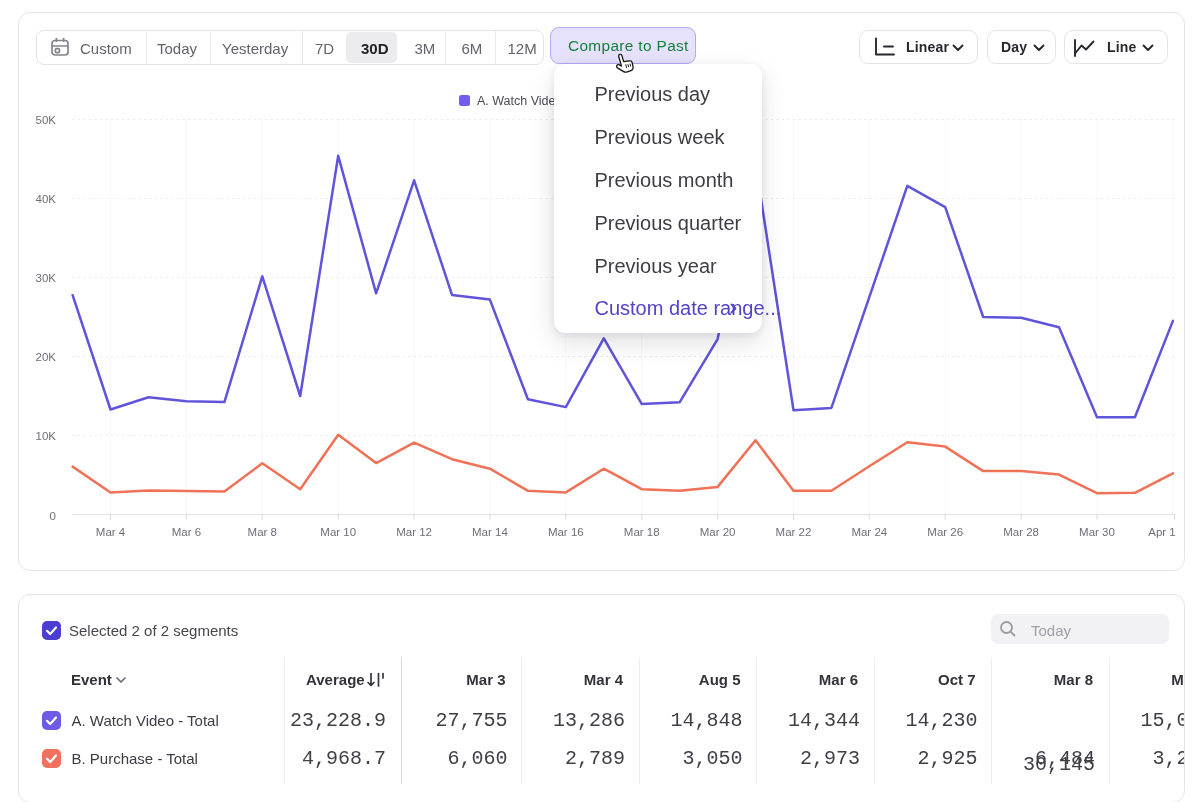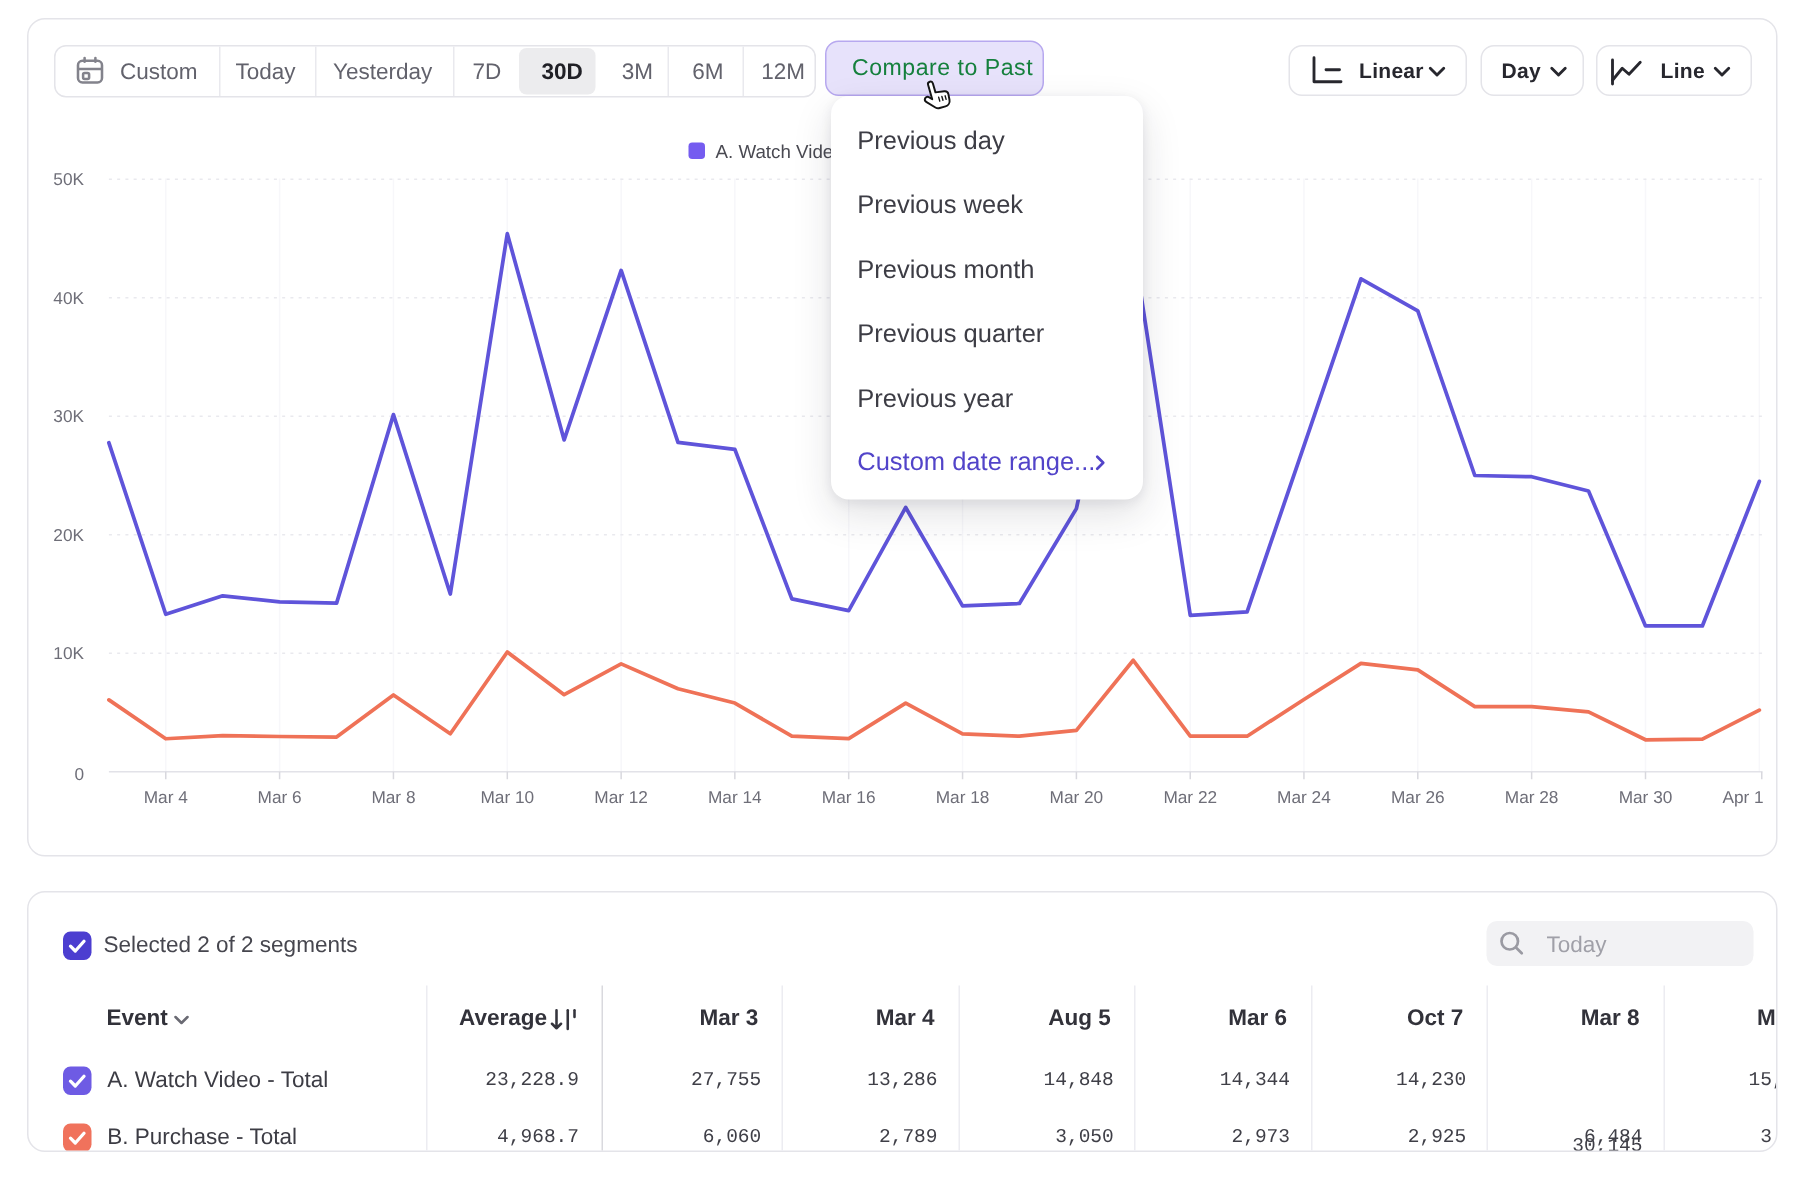--- a/index.html
+++ b/index.html
@@ -5,22 +5,22 @@
 * { margin:0; padding:0; box-sizing:border-box; }
 html,body { width:1200px; height:802px; background:#ffffff; font-family:"Liberation Sans", sans-serif; }
 #page { position:relative; width:1200px; height:802px; overflow:hidden; background:#fff; }
 .abs { position:absolute; }
 .vcent { position:absolute; transform:translateY(-50%); white-space:nowrap; }
 .card { position:absolute; background:#fff; border:1px solid #e4e4e9; border-radius:12px; }
 .seg { position:absolute; transform:translateY(-50%); font-size:15px; color:#62626c; white-space:nowrap; }
 .divline { position:absolute; width:1px; background:#e9e9ee; }
 .btn { position:absolute; background:#fff; border:1px solid #e4e4e9; border-radius:9px; }
 .btxt { position:absolute; transform:translateY(-50%); font-size:14px; font-weight:700; color:#27272e; white-space:nowrap; letter-spacing:.2px; }
-.mitem { position:absolute; transform:translateY(-50%); font-size:17px; color:#3d3d45; white-space:nowrap; }
-.num { position:absolute; transform:translateY(-50%); font-family:"Liberation Mono", monospace; font-size:13px; color:#3f3f47; white-space:nowrap; }
+.mitem { position:absolute; transform:translateY(-50%); font-size:20px; color:#3d3d45; white-space:nowrap;margin-left:23px; }
+.num { position:absolute; transform:translateY(-50%); font-family:"Liberation Mono", monospace; font-size:20px; color:#3f3f47; white-space:nowrap; }
 .colline { position:absolute; width:1px; background:#ececf1; }
 .hdr { position:absolute; transform:translateY(-50%); font-size:15px; font-weight:700; color:#32323a; white-space:nowrap; }
 .cb { position:absolute; width:19px; height:19px; border-radius:5px; }
 </style>
 </head>
 <body>
 <div id="page">
 
 <div class="card" style="left:18px; top:12px; width:1167px; height:559px;"></div>
 
@@ -151,21 +151,21 @@
 <div class="btn" style="left:1064px; top:30px; width:103.7px; height:33.5px;"></div>
 <svg class="abs" style="left:1072px; top:38px;" width="26" height="20" viewBox="0 0 26 20" fill="none" stroke="#27272e" stroke-width="1.9" stroke-linecap="round" stroke-linejoin="round">
   <path d="M3 2 V18"></path>
   <path d="M3 15.5 L9.5 7.5 L14 11.5 L21.5 3.5"></path>
 </svg>
 <div class="btxt" style="left:1107px; top:47px;">Line</div>
 <svg class="abs" style="left:1141px; top:42.5px;" width="14" height="9" viewBox="0 0 14 9" fill="none" stroke="#27272e" stroke-width="1.9" stroke-linecap="round" stroke-linejoin="round">
       <path d="M2.5 2.5 L7 7 L11.5 2.5"></path>
     </svg>
 
-<div class="card" style="left:18px; top:594px; width:1167px; height:174px; overflow:hidden;">
+<div class="card" style="left:18px; top:594px; width:1167px; height:209px; overflow:hidden;">
 
   <div class="cb" style="left:23px; top:25.5px; background:#4c3ed0;"></div>
   <svg class="abs" style="left:23px; top:25.5px;" width="19" height="19" viewBox="0 0 19 19" fill="none" stroke="#fff" stroke-width="2.2" stroke-linecap="round" stroke-linejoin="round">
         <path d="M5 9.8 L8.2 13 L14 6.5"></path>
       </svg>
   <div class="vcent" style="left:50px; top:35px; font-size:15px; color:#46464e;">Selected 2 of 2 segments</div>
 
   <div class="abs" style="left:972px; top:19px; width:178px; height:30px; background:#f2f2f4; border-radius:7px;"></div>
   <svg class="abs" style="left:980px; top:25px;" width="18" height="18" viewBox="0 0 18 18" fill="none" stroke="#9a9aa2" stroke-width="1.8" stroke-linecap="round">
         <circle cx="7.5" cy="7.5" r="5.5"></circle>

